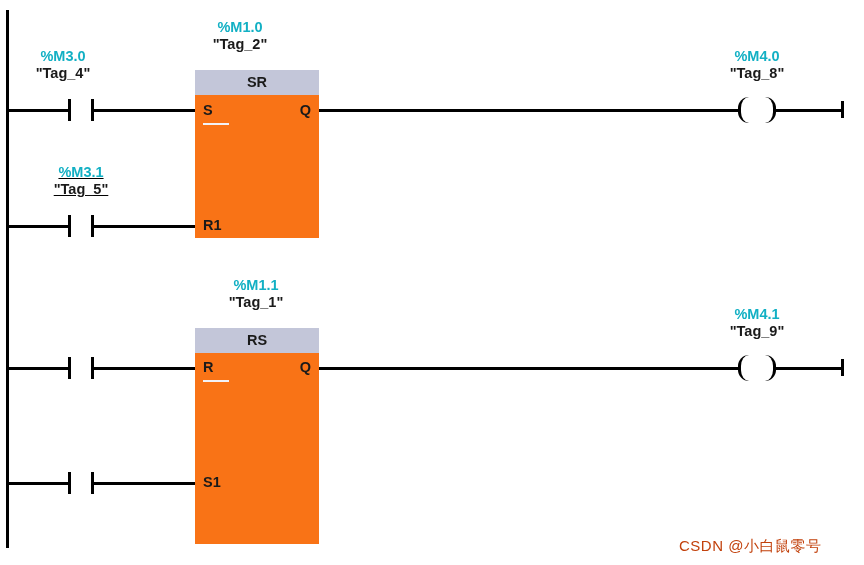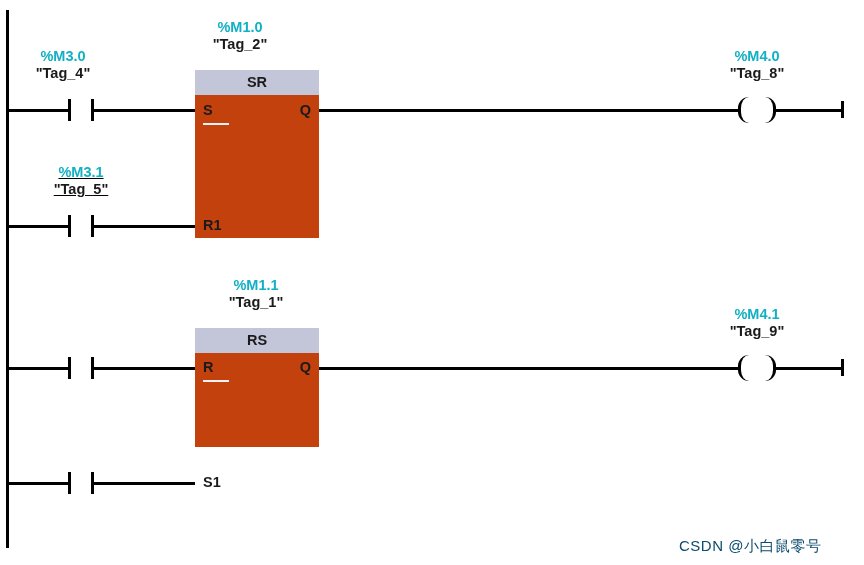--- a/index.html
+++ b/index.html
@@ -100,21 +100,21 @@
   }
   .lbl-name {
     font-size: 14.5px;
     font-weight: bold;
     color: #1a1a1a;
   }
 
   
   .fb {
     position: absolute;
-    background: #c2410c;
+    background: #f97316;
     box-sizing: border-box;
   }
   .fb-header {
     position: absolute;
     left: 0;
     top: 0;
     width: 100%;
     height: 25px;
     background: #c3c6d9;
     text-align: center;
@@ -135,21 +135,21 @@
   .fb-underline {
     position: absolute;
     height: 2px;
     background: #f2f2f7;
   }
 
   
   .watermark {
     position: absolute;
     font-size: 15px;
-    color: #0c4a6e;
+    color: #c2410c;
     white-space: nowrap;
     letter-spacing: 0.5px;
   }
 </style>
 </head>
 <body>
 
 <div id="canvas">
 
   <div class="rail" style="left:6px; top:10px; width:3px; height:538px;"></div>
@@ -228,21 +228,21 @@
   </div>
 
 
   <div class="wire-h" style="left:94px; top:482px; width:101px;"></div>
 
   <div class="label-group" style="left:216px; top:277px; width:80px;">
     <div class="lbl-addr">%M1.1</div>
     <div class="lbl-name">"Tag_1"</div>
   </div>
 
-  <div class="fb" style="left:195px; top:328px; width:124px; height:119px;padding-left:20px;">
+  <div class="fb" style="left:195px; top:328px; width:124px; height:216px;padding-left:20px;">
     <div class="fb-header">RS</div>
     <div class="fb-pin in" style="top:31px;">R</div>
     <div class="fb-underline" style="left:8px; top:52px; width:26px;"></div>
     <div class="fb-pin in" style="top:146px;">S1</div>
     <div class="fb-pin out" style="top:31px;">Q</div>
   </div>
 
   <div class="wire-h" style="left:319px; top:367px; width:419px;"></div>
 
   <div class="coil" style="left:738px; top:355px;">

